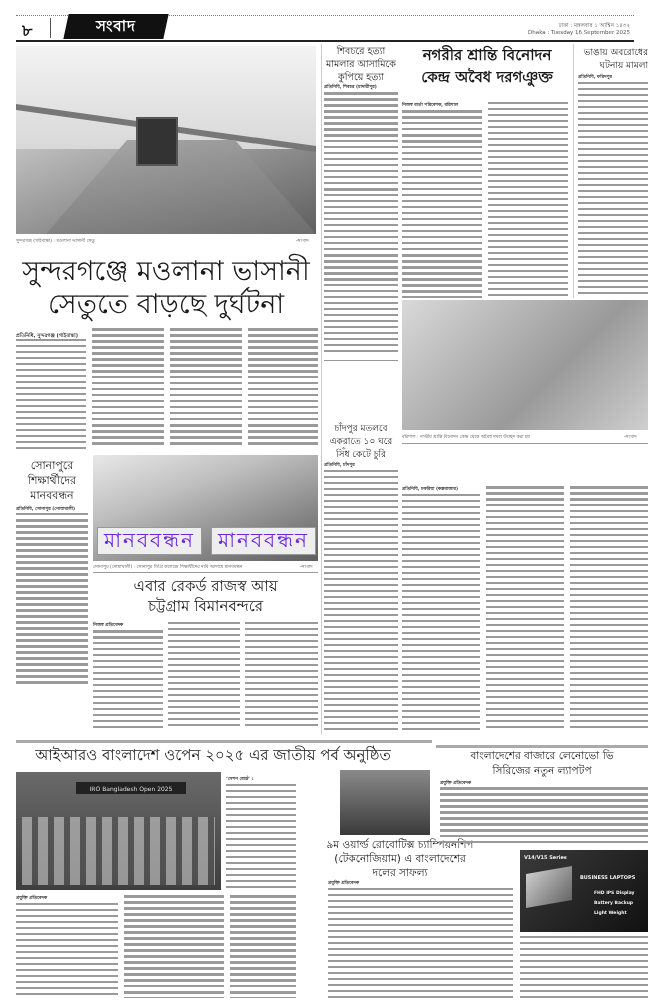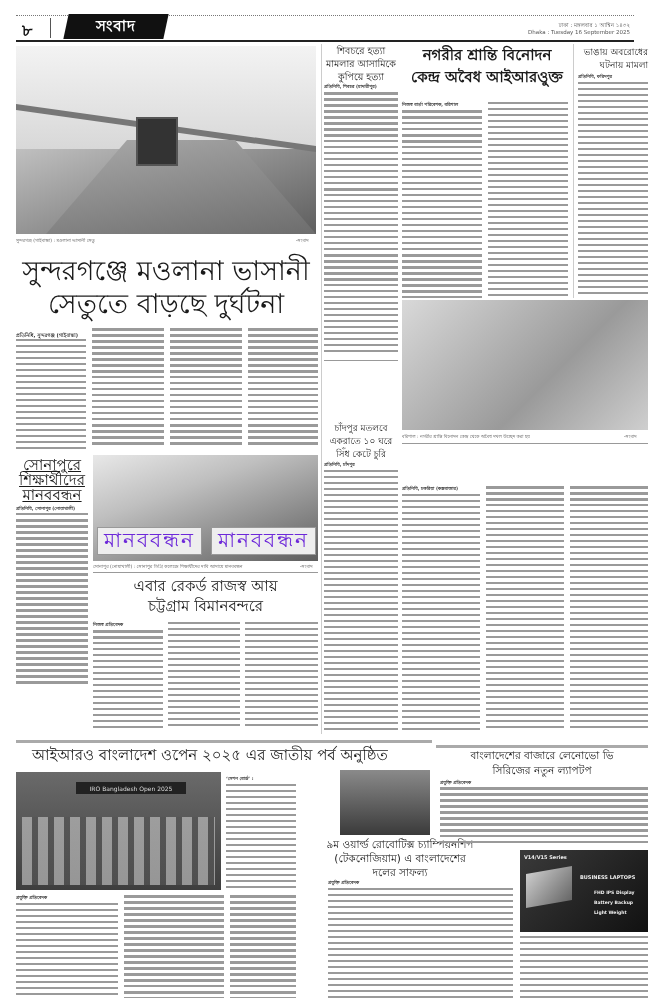--- a/index.html
+++ b/index.html
@@ -70,21 +70,21 @@
   <div>সুন্দরগঞ্জে মওলানা ভাসানী</div>
   <div>সেতুতে বাড়ছে দুর্ঘটনা</div>
 </div>
 
 <div class="abs byline" style="left:16px;top:332px;width:70px;">প্রতিনিধি, সুন্দরগঞ্জ (গাইবান্ধা)</div>
 <div class="abs body-text" style="left:16px;top:339px;width:70px;height:112px;"></div>
 <div class="abs body-text" style="left:92px;top:328px;width:72px;height:120px;"></div>
 <div class="abs body-text" style="left:170px;top:328px;width:72px;height:120px;"></div>
 <div class="abs body-text" style="left:248px;top:328px;width:70px;height:120px;"></div>
 
-<div class="abs hl" style="left:16px;top:458px;width:72px;font-size:15px;line-height:15px;text-decoration:underline;">সোনাপুরে শিক্ষার্থীদের মানববন্ধন</div>
+<div class="abs hl" style="left:16px;top:458px;width:72px;font-size:11px;line-height:15px;">সোনাপুরে শিক্ষার্থীদের মানববন্ধন</div>
 <div class="abs byline" style="left:16px;top:506px;width:72px;font-size:4.5px;">প্রতিনিধি, সোনাপুর (নোয়াখালী)</div>
 <div class="abs body-text" style="left:16px;top:513px;width:72px;height:172px;"></div>
 
 <div class="abs photo" style="left:93px;top:455px;width:225px;height:106px;">
   <div class="banner" style="left:4px;width:105px;">মানববন্ধন</div>
   <div class="banner" style="left:118px;width:105px;">মানববন্ধন</div>
 </div>
 <div class="abs caption" style="left:93px;top:564px;width:205px;">সোনাপুর (নোয়াখালী) : সোনাপুর ডিগ্রি কলেজে শিক্ষার্থীদের দাবি আদায়ে মানববন্ধন</div>
 <div class="abs credit" style="left:300px;top:564px;">-সংবাদ</div>
 <div class="rule-h" style="left:93px;top:572px;width:225px;"></div>
@@ -98,21 +98,21 @@
 <div class="abs body-text" style="left:168px;top:622px;width:72px;height:108px;"></div>
 <div class="abs body-text" style="left:245px;top:622px;width:73px;height:108px;"></div>
 
 <div class="rule-v" style="left:321px;top:44px;height:690px;"></div>
 <div class="abs hl" style="left:324px;top:44px;width:74px;font-size:9.5px;line-height:13px;">শিবচরে হত্যা মামলার আসামিকে কুপিয়ে হত্যা</div>
 <div class="abs byline" style="left:324px;top:84px;width:74px;font-size:4.5px;">প্রতিনিধি, শিবচর (মাদারীপুর)</div>
 <div class="abs body-text" style="left:324px;top:92px;width:74px;height:262px;"></div>
 
 <div class="abs hl" style="left:402px;top:44px;width:170px;font-size:15px;line-height:22px;font-weight:bold;text-align:center;">
   <div>নগরীর শ্রান্তি বিনোদন</div>
-  <div>কেন্দ্র অবৈধ আইআরওুক্ত</div>
+  <div>কেন্দ্র অবৈধ দরগঞুক্ত</div>
 </div>
 <div class="abs byline" style="left:402px;top:102px;width:80px;font-size:4.5px;">নিজস্ব বার্তা পরিবেশক, বরিশাল</div>
 <div class="abs body-text" style="left:402px;top:110px;width:80px;height:188px;"></div>
 <div class="abs body-text" style="left:488px;top:102px;width:80px;height:196px;"></div>
 
 <div class="rule-v" style="left:573px;top:44px;height:254px;"></div>
 <div class="abs hl" style="left:576px;top:46px;width:72px;font-size:9px;line-height:13px;text-align:right;">ভাঙায় অবরোধের ঘটনায় মামলা</div>
 <div class="abs byline" style="left:578px;top:74px;width:72px;font-size:4.5px;">প্রতিনিধি, ফরিদপুর</div>
 <div class="abs body-text" style="left:578px;top:82px;width:70px;height:216px;"></div>
 
@@ -129,21 +129,21 @@
 <div class="abs hl" style="left:402px;top:446px;width:246px;font-size:12px;line-height:18px;">
 </div>
 <div class="abs byline" style="left:402px;top:486px;width:80px;font-size:4.5px;">প্রতিনিধি, চকরিয়া (কক্সবাজার)</div>
 <div class="abs body-text" style="left:402px;top:494px;width:78px;height:238px;"></div>
 <div class="abs body-text" style="left:486px;top:486px;width:78px;height:246px;"></div>
 <div class="abs body-text" style="left:570px;top:486px;width:78px;height:246px;"></div>
 
 <div class="rule-thick" style="left:16px;top:740px;width:416px;"></div>
 <div class="rule-thick" style="left:436px;top:745px;width:212px;"></div>
 
-<div class="abs hl" style="left:32px;top:745px;width:400px;font-size:15px;line-height:20px;text-align:left;">আইআরও বাংলাদেশ ওপেন ২০২৫ এর জাতীয় পর্ব অনুষ্ঠিত</div>
+<div class="abs hl" style="left:13px;top:745px;width:400px;font-size:15px;line-height:20px;text-align:center;">আইআরও বাংলাদেশ ওপেন ২০২৫ এর জাতীয় পর্ব অনুষ্ঠিত</div>
 <div class="abs photo" style="left:16px;top:772px;width:205px;height:118px;background:linear-gradient(#6a6a6a,#3e3e3e);">
   <div class="abs" style="left:60px;top:10px;width:110px;height:12px;background:#222;color:#ddd;font-size:6px;display:flex;align-items:center;justify-content:center;">IRO Bangladesh Open 2025</div>
   <div class="abs" style="left:6px;top:45px;width:193px;height:68px;background:repeating-linear-gradient(90deg,#bbb 0,#bbb 10px,#555 10px,#555 16px);opacity:0.7;"></div>
 </div>
 <div class="abs byline" style="left:226px;top:776px;width:70px;font-size:4.5px;">‘সেশন বোর্ড’ :</div>
 <div class="abs body-text" style="left:226px;top:784px;width:70px;height:106px;"></div>
 <div class="abs byline" style="left:16px;top:895px;width:100px;font-size:4.5px;">প্রযুক্তি প্রতিবেদক</div>
 <div class="abs body-text" style="left:16px;top:903px;width:102px;height:95px;"></div>
 <div class="abs body-text" style="left:124px;top:895px;width:100px;height:103px;"></div>
 <div class="abs body-text" style="left:230px;top:895px;width:66px;height:103px;"></div>

